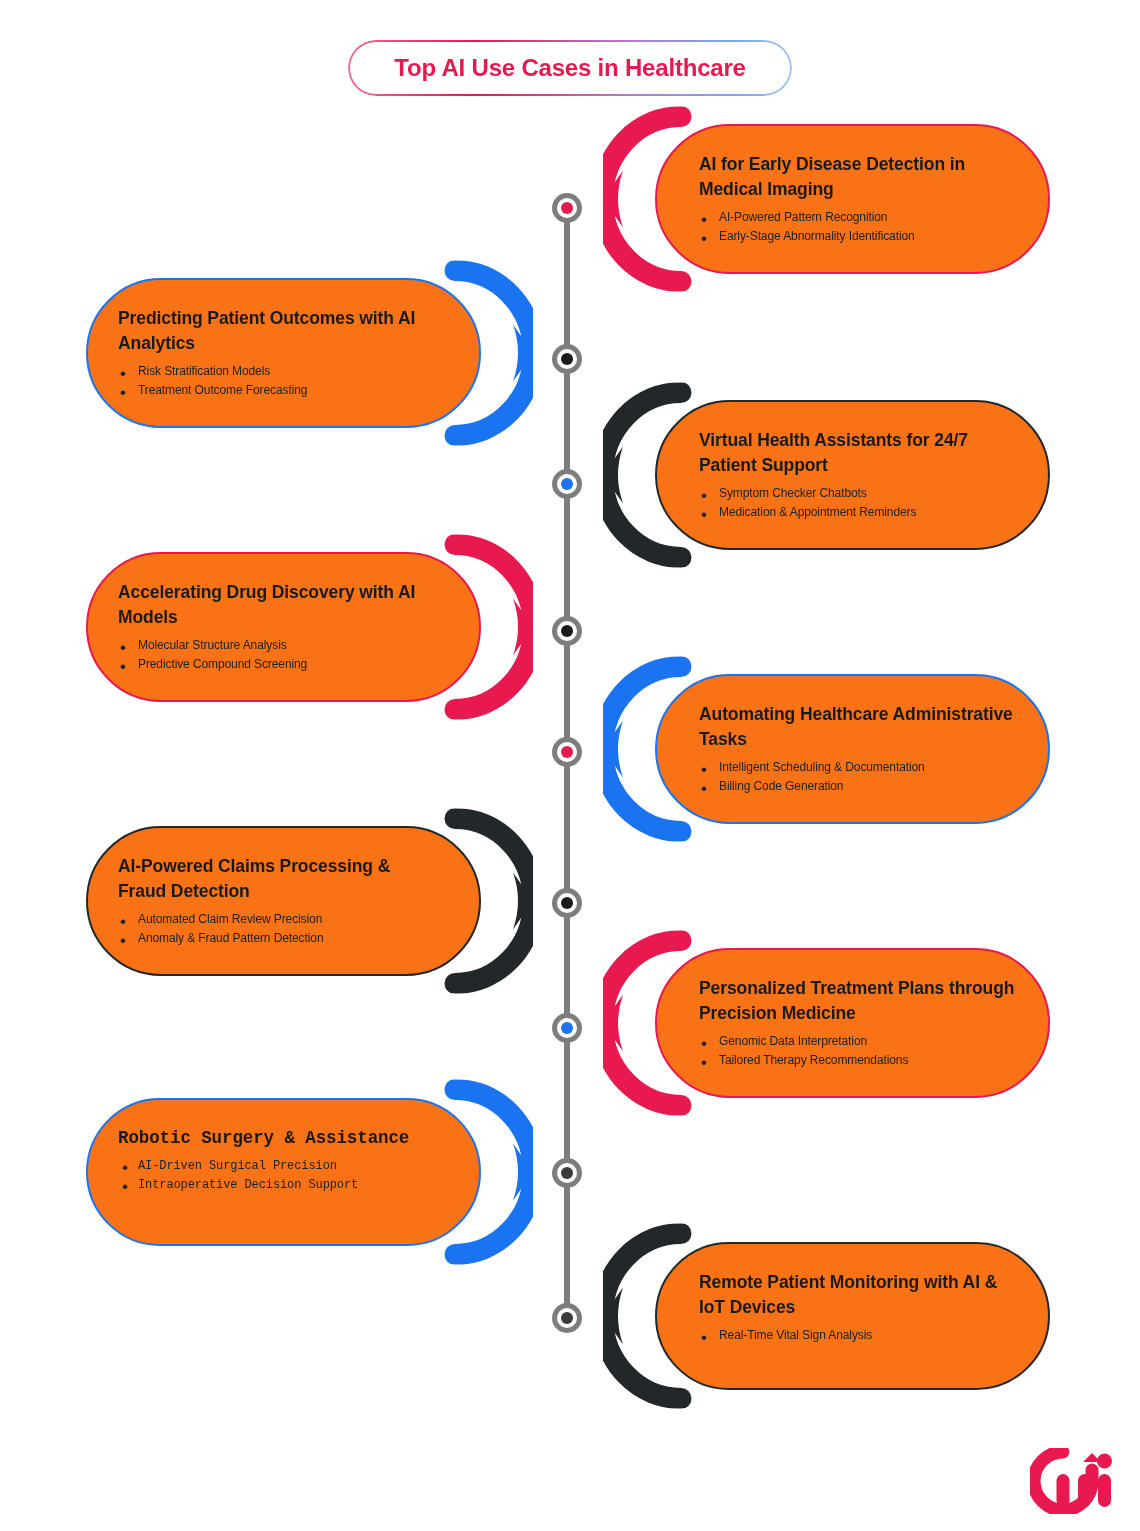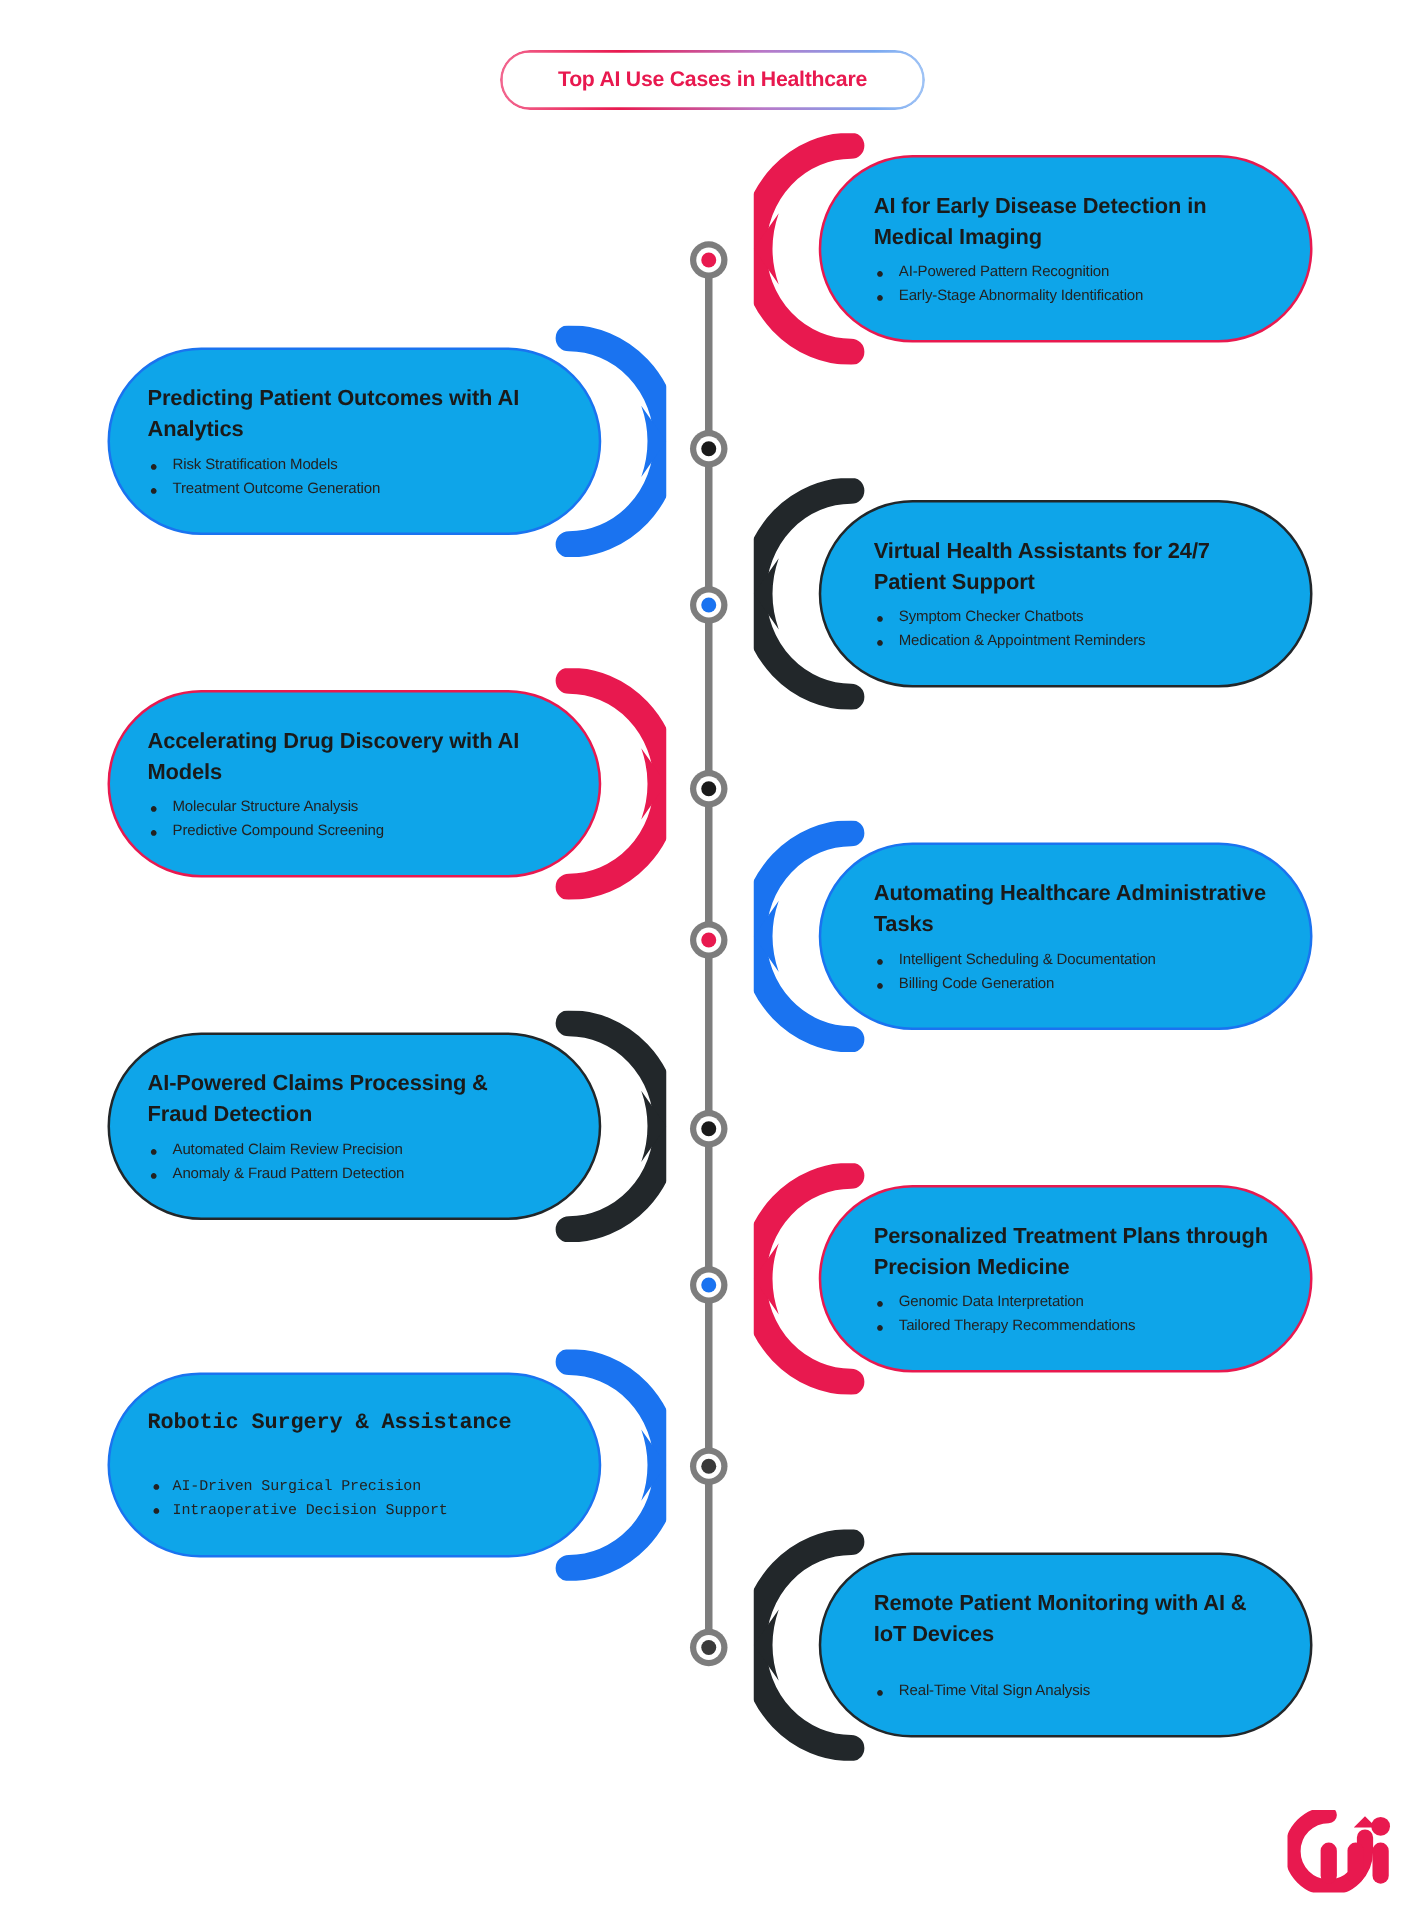--- a/index.html
+++ b/index.html
@@ -24,21 +24,21 @@
   #title-pill::before{
     content:""; position:absolute; inset:0;
     border-radius:999px; padding:2px;
     background:linear-gradient(90deg,#f2668f 0%,#e8194f 28%,#b878c8 62%,#7aa8f0 88%,#9fc3f5 100%);
     -webkit-mask:linear-gradient(#000 0 0) content-box, linear-gradient(#000 0 0);
     -webkit-mask-composite:xor; mask-composite:exclude;
     pointer-events:none;
   }
   #title-text{
     position:relative;
-    font-size:17px; font-weight:bold; letter-spacing:-0.2px;
+    font-size:24px; font-weight:bold; letter-spacing:-0.2px;
     color:#e8194f; white-space:nowrap;margin-top:11px;
   }
 
   
   #timeline-line{
     position:absolute; left:567px; top:200px;
     width:6px; height:1122px;
     background:#7d7d7d; border-radius:3px;
     transform:translateX(-3px);
   }
@@ -59,24 +59,24 @@
   
   .card{
     position:absolute;
     width:395px;
     background:#fff;
   }
   .card-body{
     position:relative;
     border:2.5px solid #000;
     border-radius:999px;
-    background:#0ea5e9;
+    background:#f97316;
     padding:26px 28px 26px 30px;
     min-height:148px;
-    display:flex; flex-direction:column; justify-content:space-between;
+    display:flex; flex-direction:column; justify-content:flex-start;
     z-index:2;
   }
   .card.right .card-body{ padding-left:42px; padding-right:30px; }
   .card.left  .card-body{ padding-left:30px; padding-right:42px; }
 
   .card h3{
     font-size:17.5px; font-weight:bold; line-height:1.42;
     color:#1a1a1a; letter-spacing:-0.1px;
     margin-bottom:6px;
   }
@@ -187,21 +187,21 @@
       <div class="arc">
         <svg viewBox="0 0 96 185" preserveAspectRatio="none" style="transform: scaleX(-1);">
           <path d="M78 10 A 78 82 0 0 0 78 175" fill="none" stroke="#1a73f0" stroke-width="21" stroke-linecap="round"></path>
           <path d="M20 64 L0 92.5 L20 121 Q10 92.5 20 64 Z" fill="#1a73f0"></path>
         </svg>
       </div>
       <div class="card-body" style="border-color: rgb(26, 115, 240);">
         <h3>Predicting Patient Outcomes with AI Analytics</h3>
         <ul>
           <li>Risk Stratification Models</li>
-          <li>Treatment Outcome Generation</li>
+          <li>Treatment Outcome Forecasting</li>
         </ul>
       </div>
     </div>
     <div class="card right" style="top: 400px; left: 655px;">
       <div class="arc">
         <svg viewBox="0 0 96 185" preserveAspectRatio="none">
           <path d="M78 10 A 78 82 0 0 0 78 175" fill="none" stroke="#22272a" stroke-width="21" stroke-linecap="round"></path>
           <path d="M20 64 L0 92.5 L20 121 Q10 92.5 20 64 Z" fill="#22272a"></path>
         </svg>
       </div>

